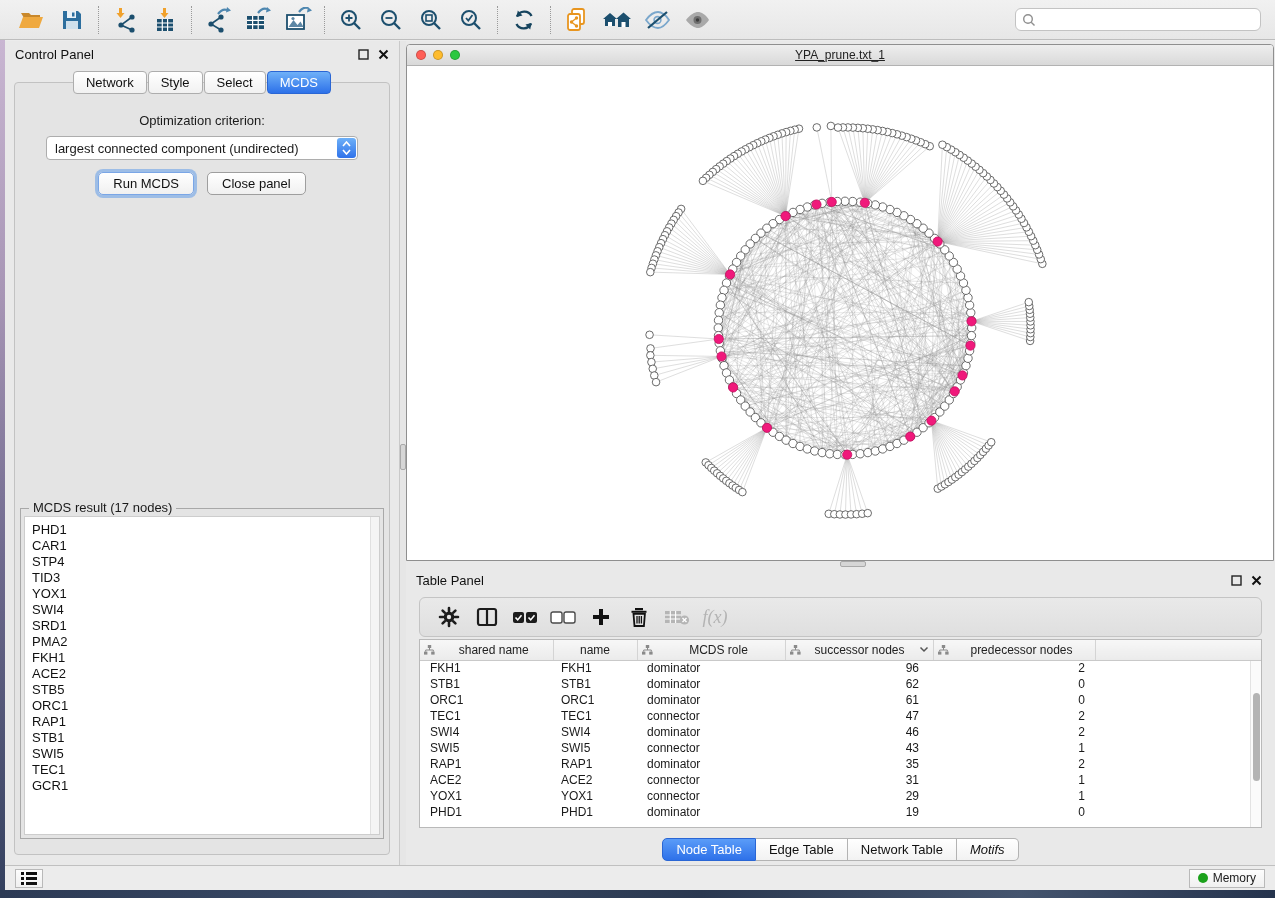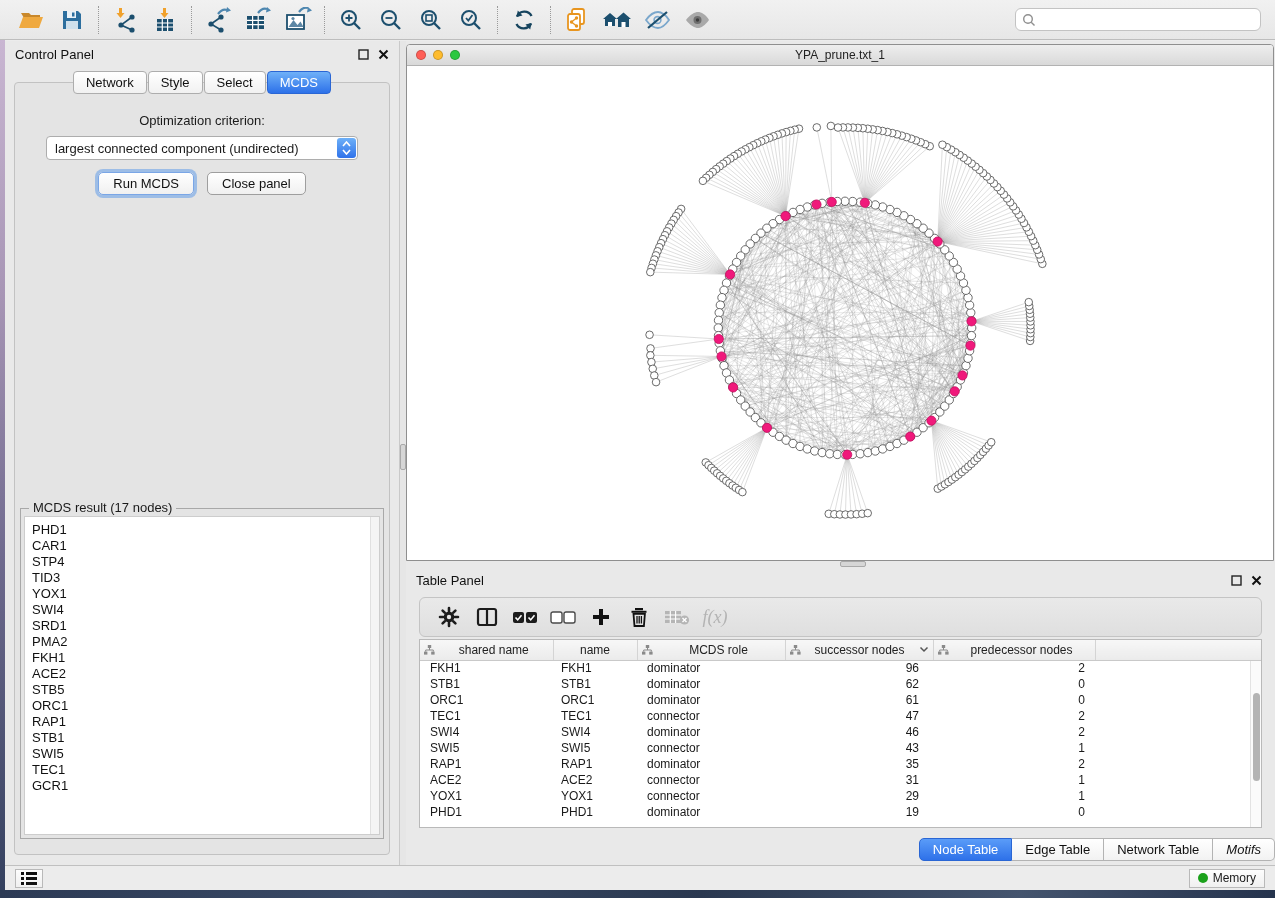--- a/index.html
+++ b/index.html
@@ -68,21 +68,21 @@
   
   .rightcol { flex:1; position:relative; background:#e9e9e9; }
 
   
   .netframe { position:absolute; left:0; right:1px; top:3px; height:517px;
     border:1px solid #8f8f8f; border-radius:4px 4px 0 0; background:#fff; overflow:hidden; }
   .net-titlebar { height:21px; background:linear-gradient(180deg,#eeeeee,#d9d9d9);
     border-bottom:1px solid #b2b2b2; display:flex; align-items:center; position:relative; }
   .lights { display:flex; gap:7px; margin-left:9px; }
   .light { width:10px; height:10px; border-radius:50%; border:0.5px solid rgba(0,0,0,.2); }
-  .net-title { position:absolute; left:0; right:0; text-align:center; font-size:12px; color:#222; }
+  .net-title { position:absolute; left:0; right:0; text-align:center; font-size:12px; color:#222;text-decoration:underline; }
   .net-canvas { width:100%; height:494px; background:#fff; }
 
   
   .hsplit { position:absolute; left:0; right:0; top:520px; height:6px; background:#e9e9e9; }
   .hsplit .grip { position:absolute; left:434px; top:0; width:26px; height:6px;
     background:#d6d6d6; border:1px solid #a9a9a9; border-radius:2px; }
 
   
   .tpanel { position:absolute; left:0; right:0; top:526px; bottom:0; background:#e9e9e9;
     display:flex; flex-direction:column; }
@@ -102,21 +102,21 @@
   .node-table td { font-size:12px; height:16px; padding:0 4px; white-space:nowrap; overflow:hidden; }
   td.c0 { padding-left:10px; }
   td.c1 { padding-left:8px; }
   td.c2 { padding-left:10px; }
   td.c3 { text-align:right; padding-right:14px; }
   td.c4 { text-align:right; padding-right:10px; }
   .tbl-scroll { position:absolute; right:0; top:21px; bottom:0; width:11px; background:#fbfbfb;
     border-left:1px solid #e3e3e3; }
   .tbl-thumb { position:absolute; left:1.5px; width:7px; top:32px; height:88px;
     background:#b4b4b4; border-radius:4px; }
-  .tp-tabs { height:26px; display:flex; justify-content:flex-end; align-items:center; margin:8px 0 3px; }
+  .tp-tabs { height:26px; display:flex; justify-content:center; align-items:center; margin:8px 0 3px; }
   .tp-tab { background:linear-gradient(180deg,#ffffff,#f2f2f2); border:1px solid #b3b3b3;
     border-left:none; padding:3px 13px; font-size:13px; color:#111; }
   .tp-tab:first-child { border-left:1px solid #b3b3b3; border-radius:5px 0 0 5px; }
   .tp-tab:last-child { border-radius:0 5px 5px 0;font-style:italic; }
   .tp-tab.active { background:linear-gradient(180deg,#5a9cf8,#2e71e9); border-color:#2a66d4; color:#fff; }
 
   
   .statusbar { position:absolute; left:0; right:0; bottom:0; height:25px; background:#ececec;
     border-top:1px solid #c0c0c0; display:flex; align-items:center; padding:0 10px; }
   .st-btn { width:28px; height:19px; background:linear-gradient(180deg,#fdfdfd,#f0f0f0);

